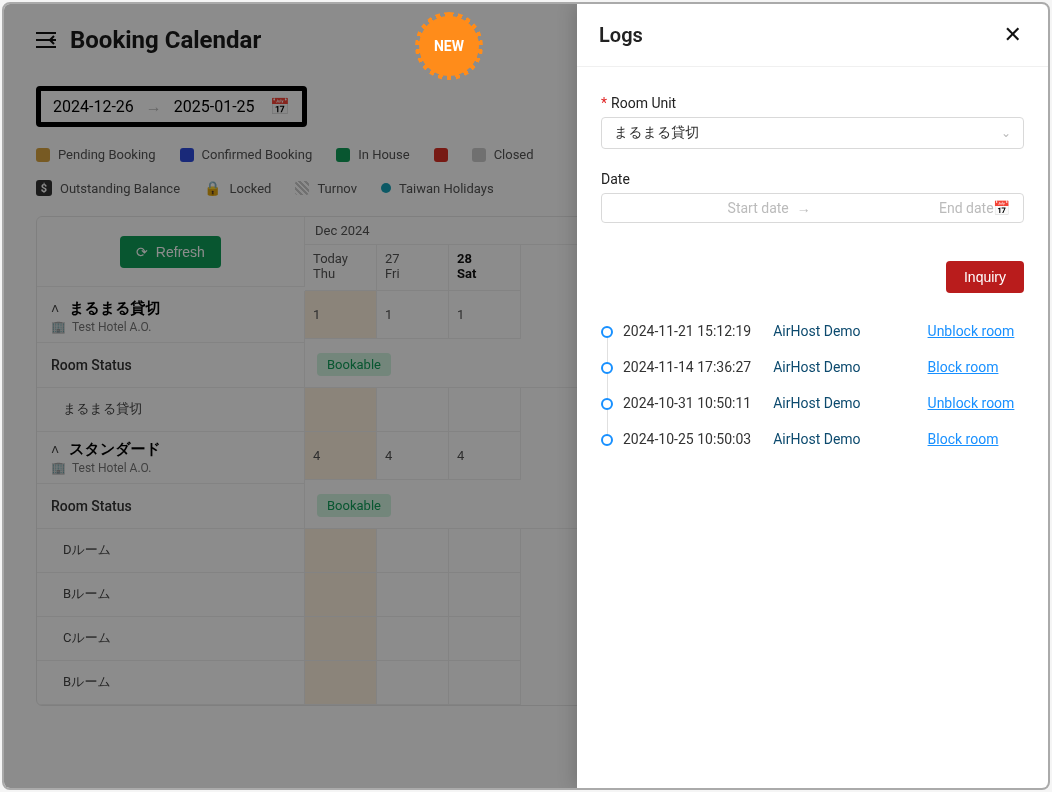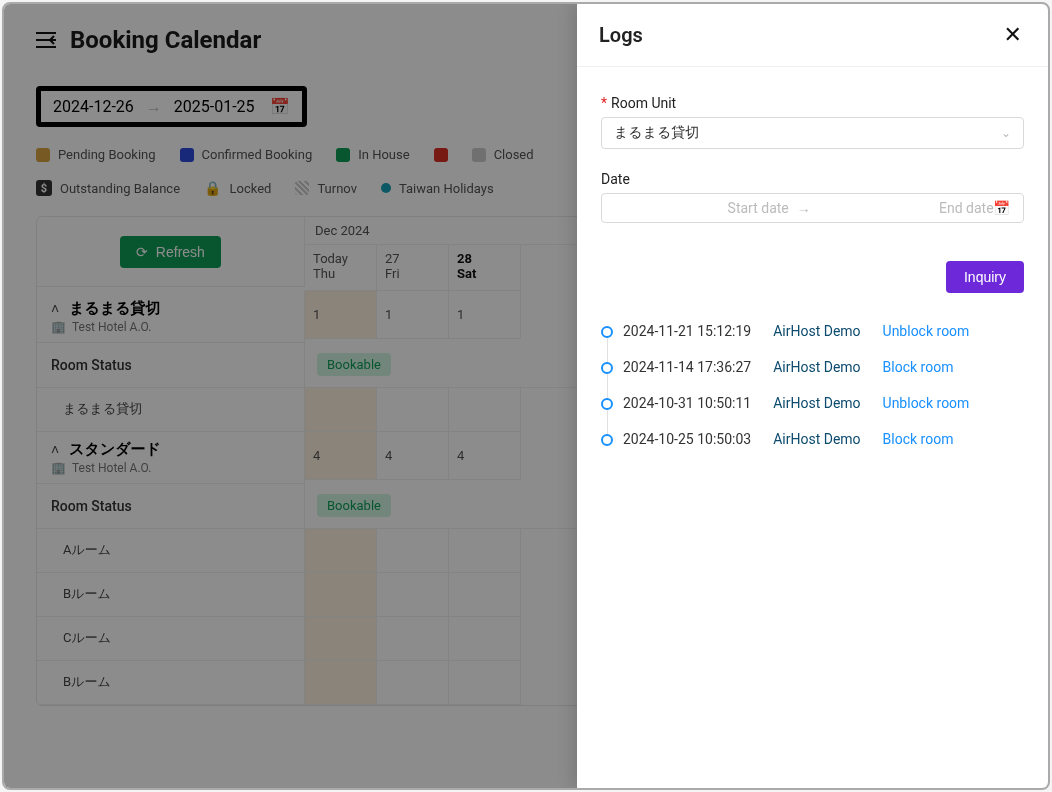--- a/index.html
+++ b/index.html
@@ -234,21 +234,21 @@
   align-items:center;
   font-size:14px;
   color:#bbb;
   margin-bottom: 38px;
 }
 .date-range-input .half { flex:1;text-align:right; }
 .date-range-input .arrow { color:#bbb; margin:0 8px;}
 .date-range-input .cal { color:#bbb; }
 .inquiry-row { display:flex; justify-content:flex-end; margin-bottom: 30px;}
 .inquiry-btn {
-  background:#6d28d9;
+  background:#b91c1c;
   color:#fff;
   border:none;
   border-radius:4px;
   padding:8px 18px;
   font-size:14px;
   cursor:pointer;
 }
 .timeline { position:relative; padding-left: 22px; }
 .timeline-line {
   position:absolute;
@@ -260,21 +260,21 @@
 .tl-dot {
   position:absolute;
   left:-22px; top:3px;
   width:12px; height:12px;
   border:2px solid #1890ff;
   background:#fff;
   border-radius:50%;
 }
 .tl-time { color:#333; }
 .tl-user { font-weight:400; color:#0c4a6e; }
-.tl-action { color:#1890ff; cursor:pointer; }
+.tl-action { color:#1890ff; text-decoration: underline; cursor:pointer;margin-left:45px; }
 </style>
 </head>
 <body>
 
 <div class="frame">
   <div class="backdrop">
     <div class="page-header">
       <span class="menu-icon">
         <svg viewBox="0 0 20 18">
             <path d="M0 2h20M0 9h20M0 16h20" stroke="#111" stroke-width="2"></path>
@@ -388,21 +388,21 @@
             </div>
             <div class="qty-cell" style="background: rgb(253, 240, 223);">4</div>
             <div class="qty-cell " style="background: rgb(255, 255, 255);">4</div>
             <div class="qty-cell " style="background: rgb(255, 255, 255);">4</div>
           </div>
           <div class="status-row">
             <div class="status-label">Room Status</div>
             <div class="status-pill-wrap"><span class="bookable-pill">Bookable</span></div>
           </div>
           <div class="subroom-row">
-            <div class="subroom-label">Aルーム</div>
+            <div class="subroom-label">Dルーム</div>
             <div class="subroom-cell" style="background: rgb(253, 240, 223);"></div>
             <div class="subroom-cell" style="background: rgb(255, 255, 255);"></div>
             <div class="subroom-cell" style="background: rgb(255, 255, 255);"></div>
           </div>
           <div class="subroom-row">
             <div class="subroom-label">Bルーム</div>
             <div class="subroom-cell" style="background: rgb(253, 240, 223);"></div>
             <div class="subroom-cell" style="background: rgb(255, 255, 255);"></div>
             <div class="subroom-cell" style="background: rgb(255, 255, 255);"></div>
           </div>
@@ -417,20 +417,23 @@
             <div class="subroom-cell" style="background: rgb(253, 240, 223);"></div>
             <div class="subroom-cell" style="background: rgb(255, 255, 255);"></div>
             <div class="subroom-cell" style="background: rgb(255, 255, 255);"></div>
           </div>
         </div>
     </div>
   </div>
 
   <div class="overlay-dim"></div>
 
+  <div class="new-badge">
+    <span>NEW</span>
+  </div>
 
   <div class="drawer">
     <div class="drawer-header">
       <div class="drawer-title">Logs</div>
       <div class="close-x">✕</div>
     </div>
     <div class="drawer-body">
       <div class="form-label">
         <span class="req">*</span>
           <span>Room Unit</span>

